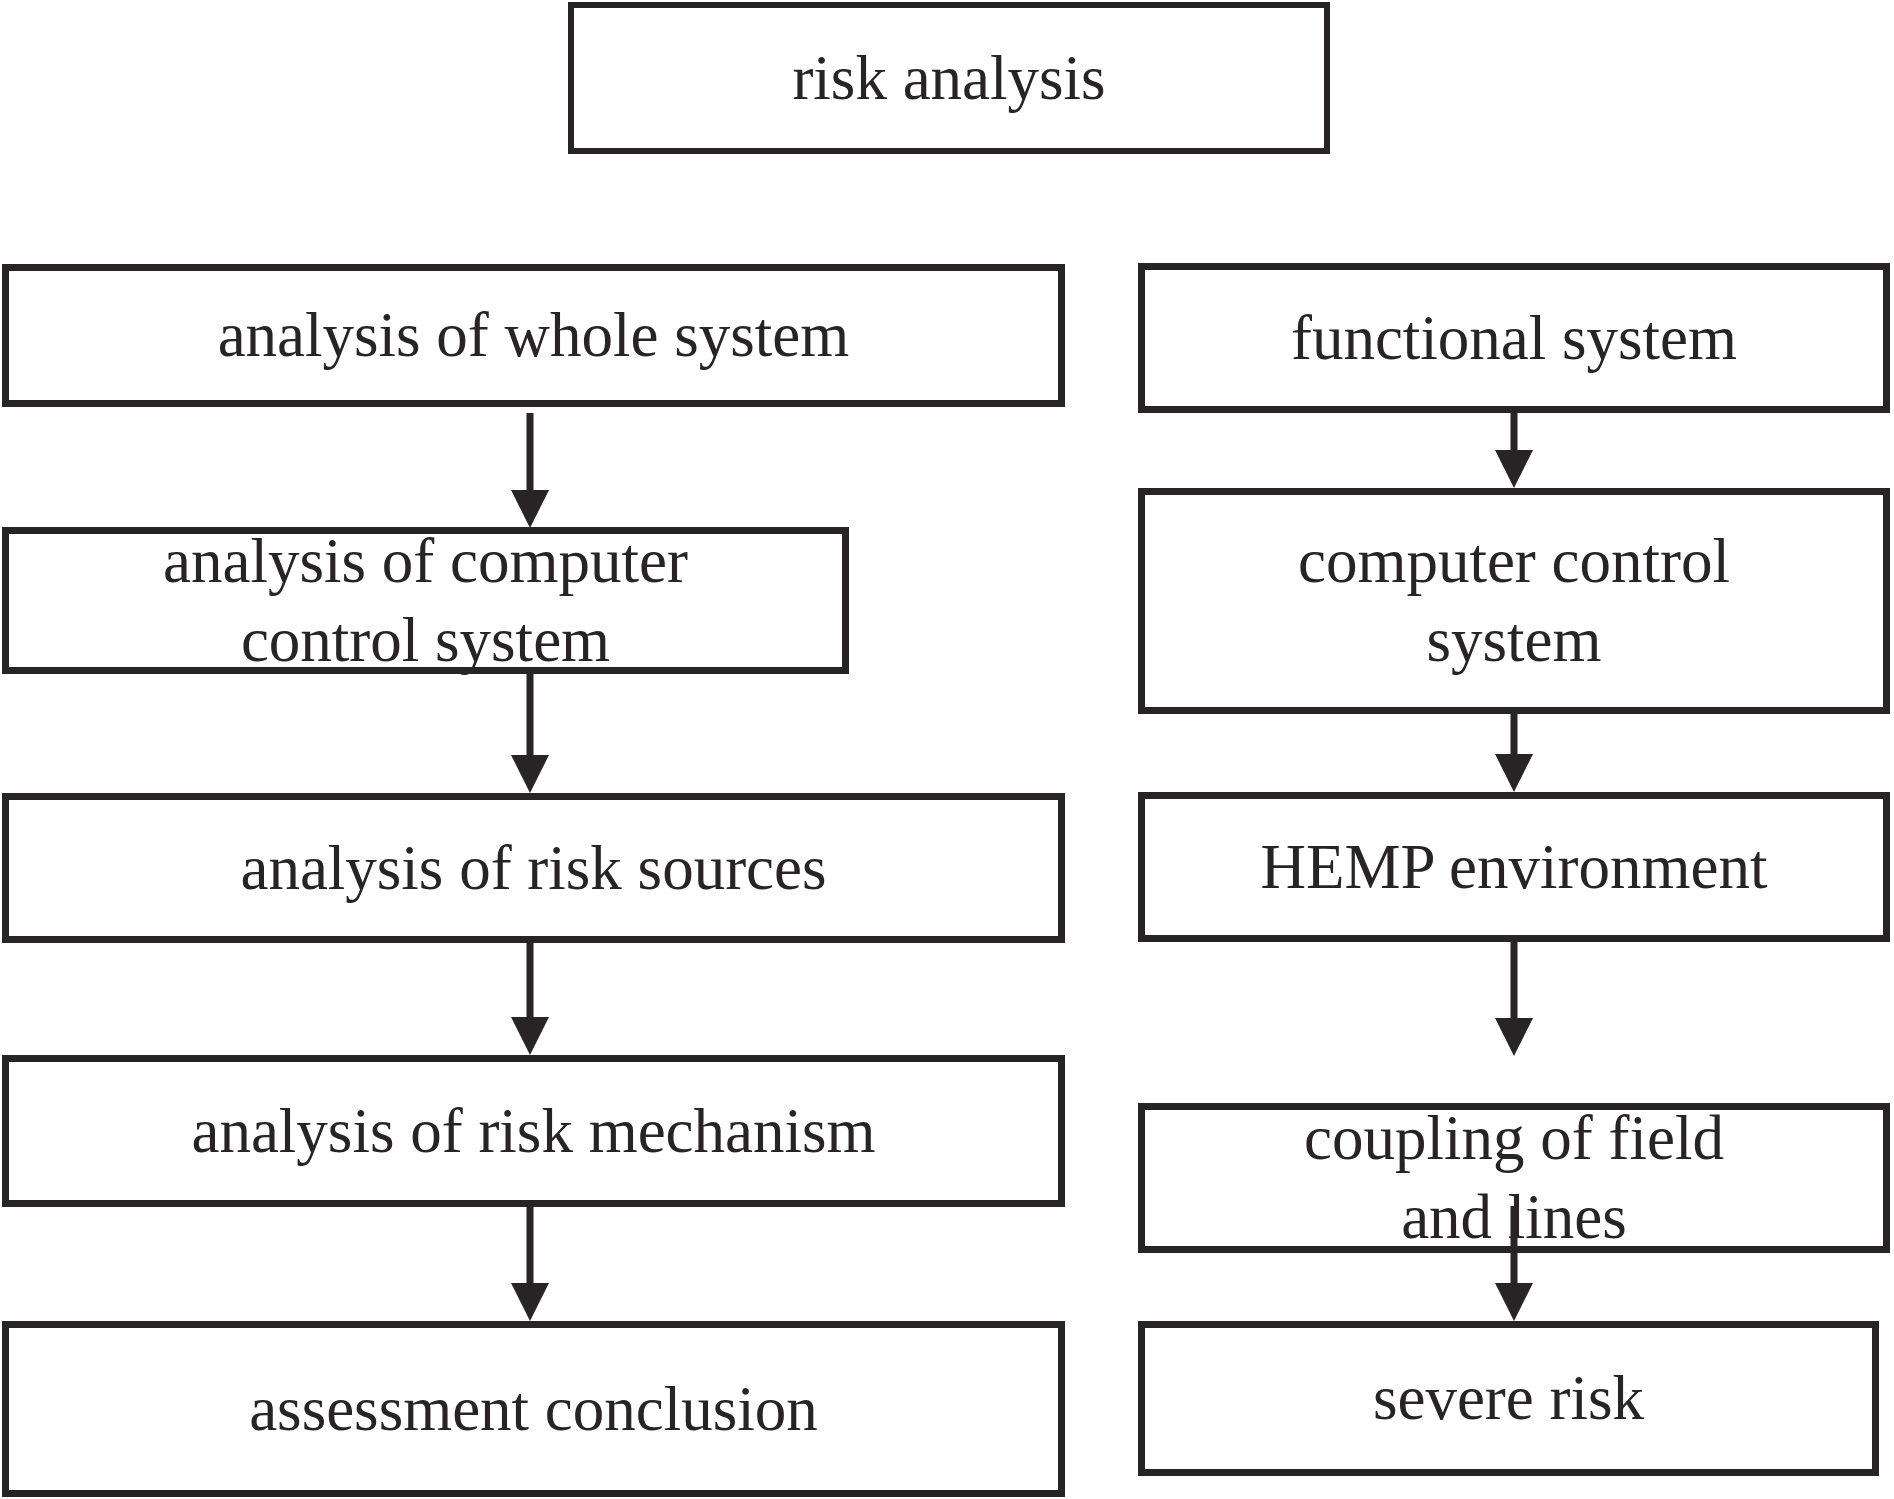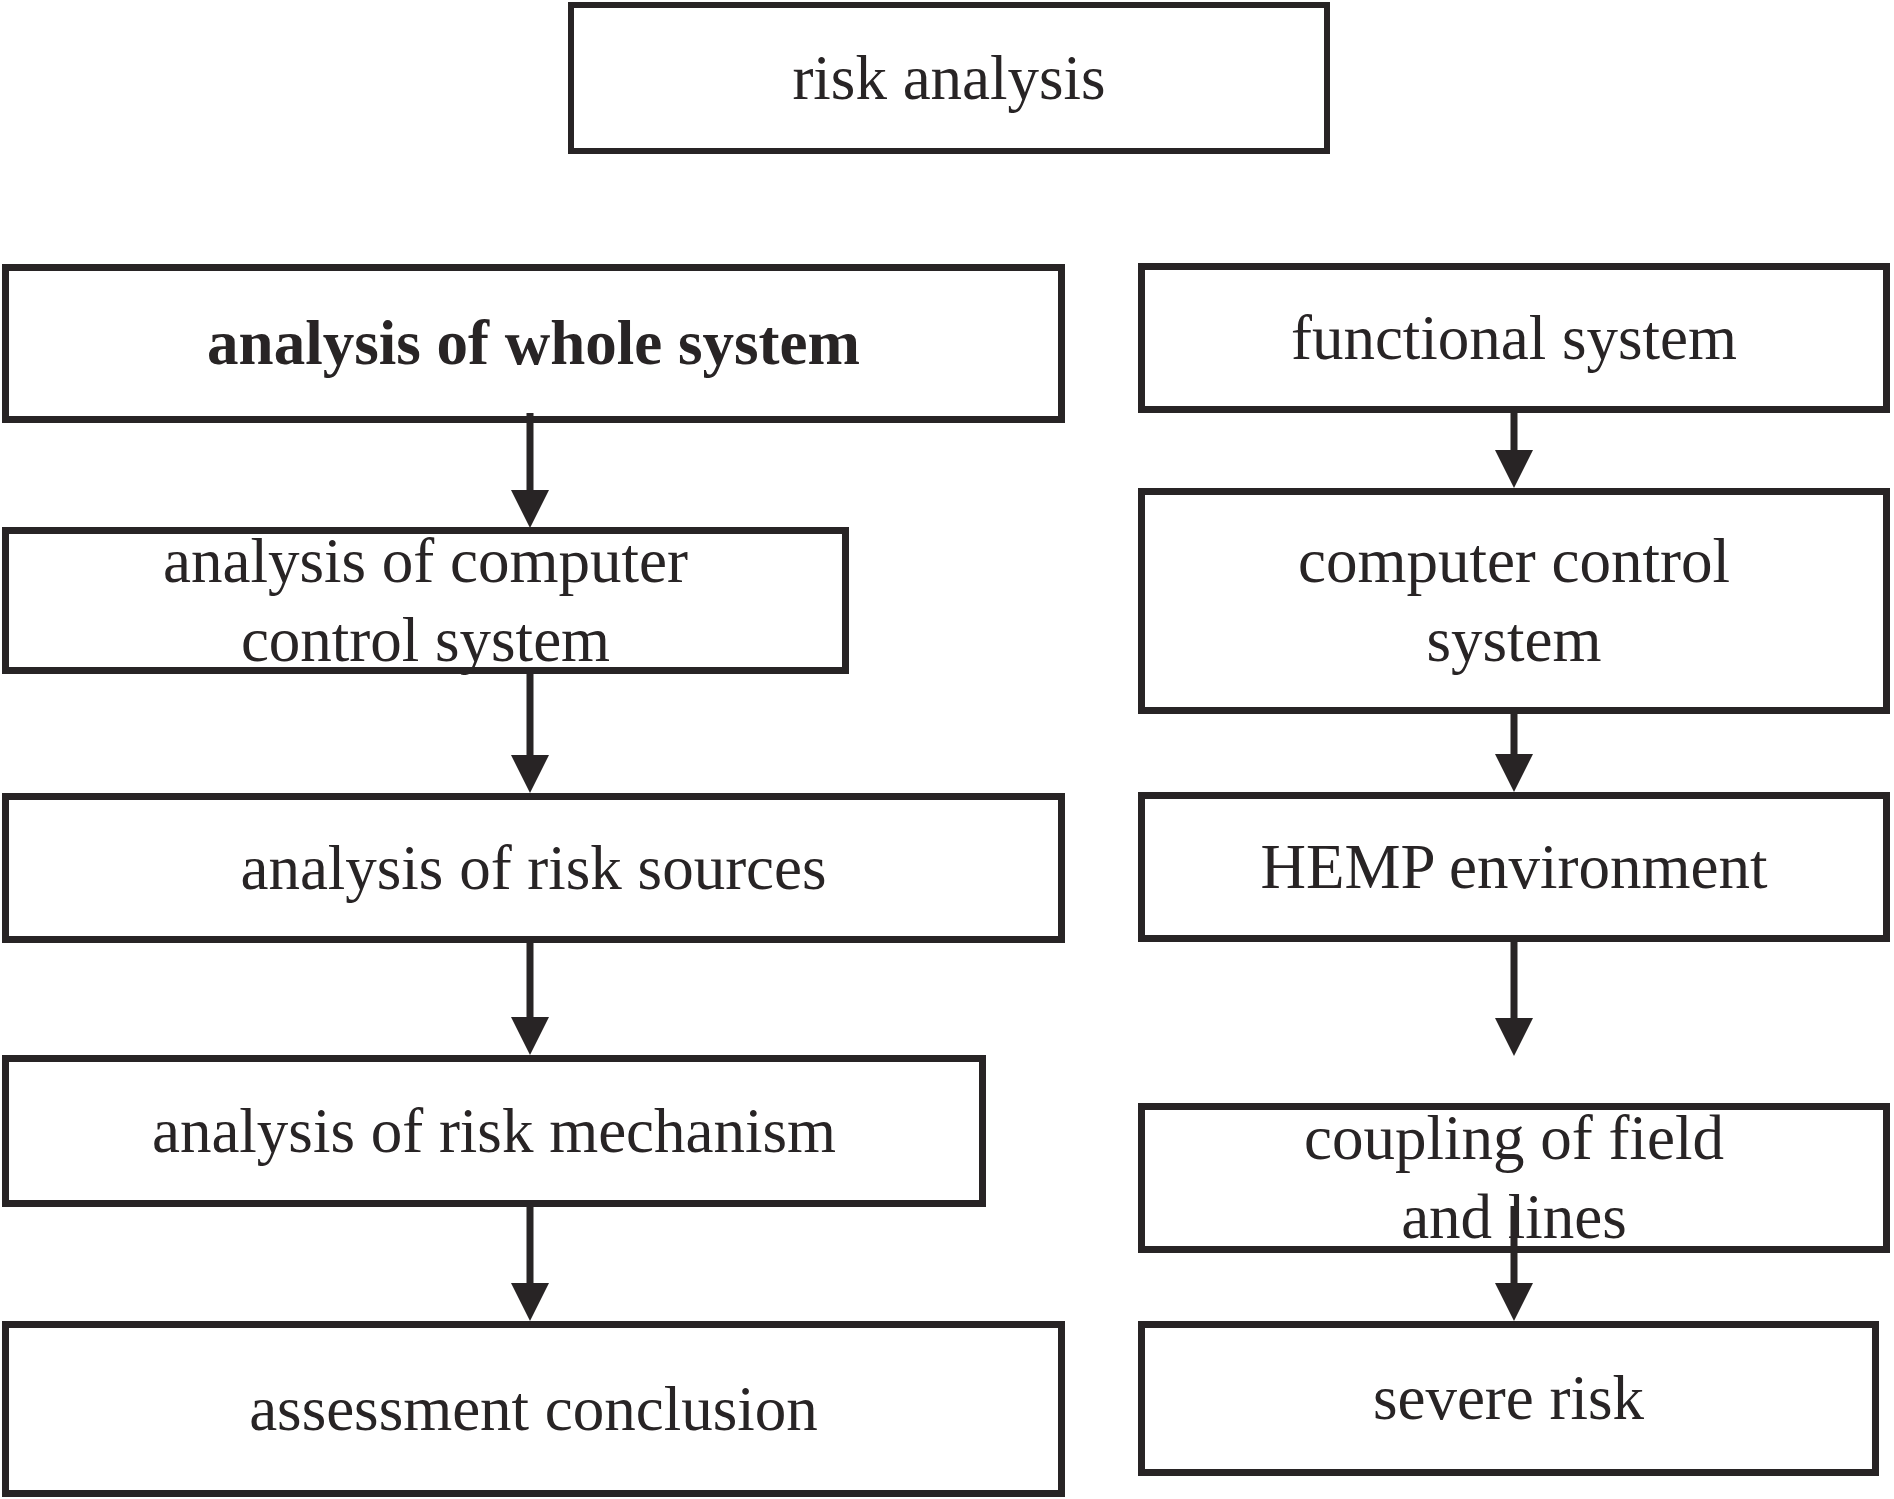--- a/index.html
+++ b/index.html
@@ -44,24 +44,24 @@
     width: 0;
     height: 0;
     border-left: 19px solid transparent;
     border-right: 19px solid transparent;
     border-top: 38px solid #282425;
   }
 
   
   #box-title { left: 568px; top: 2px;    width: 762px;  height: 152px; }
 
-  #box-l1 { left: 2px; top: 264px;  width: 1063px; height: 159px; font-weight: bold; }
+  #box-l1 { left: 2px; top: 264px;  width: 1063px; height: 143px; }
   #box-l2 { left: 2px; top: 527px;  width: 847px; height: 147px; }
   #box-l3 { left: 2px; top: 793px;  width: 1063px; height: 150px; }
-  #box-l4 { left: 2px; top: 1055px; width: 984px; height: 152px; }
+  #box-l4 { left: 2px; top: 1055px; width: 1063px; height: 152px; }
   #box-l5 { left: 2px; top: 1321px; width: 1063px; height: 176px; }
 
   #box-r1 { left: 1138px; top: 263px;  width: 752px; height: 150px; }
   #box-r2 { left: 1138px; top: 488px;  width: 752px; height: 226px; }
   #box-r3 { left: 1138px; top: 792px;  width: 752px; height: 150px; }
   #box-r4 { left: 1138px; top: 1103px; width: 752px; height: 150px; }
   #box-r5 { left: 1138px; top: 1321px; width: 741px; height: 155px; }
 
   #arrow-l1 { left: 511px; top: 413px;  height: 115px; }
   #arrow-l2 { left: 511px; top: 674px;  height: 119px; }

